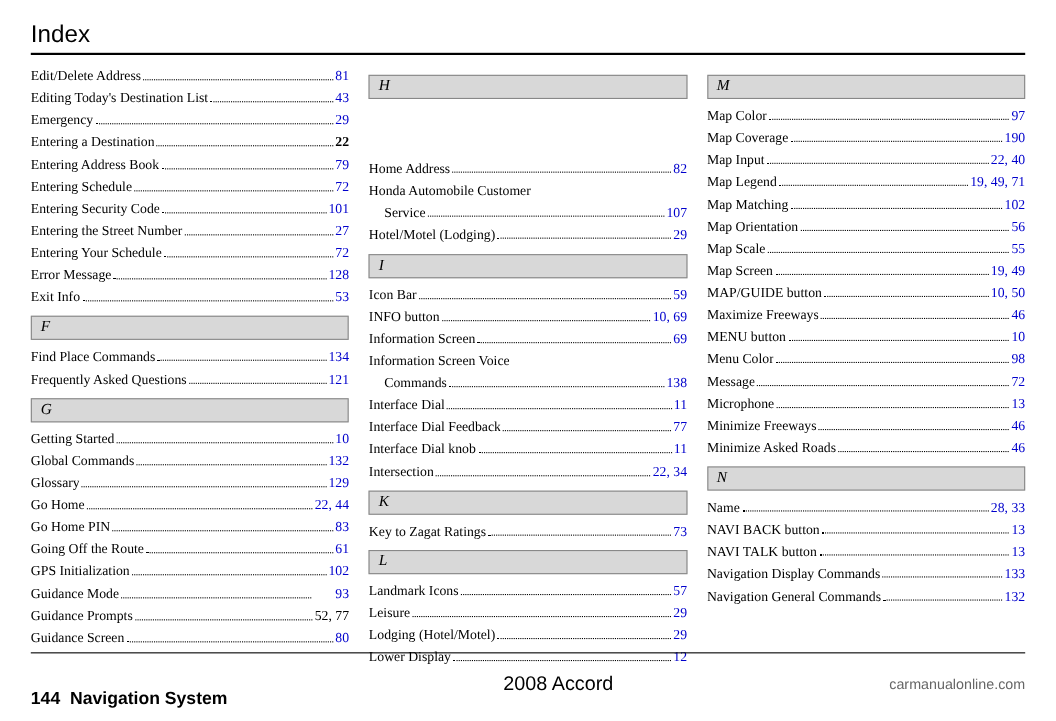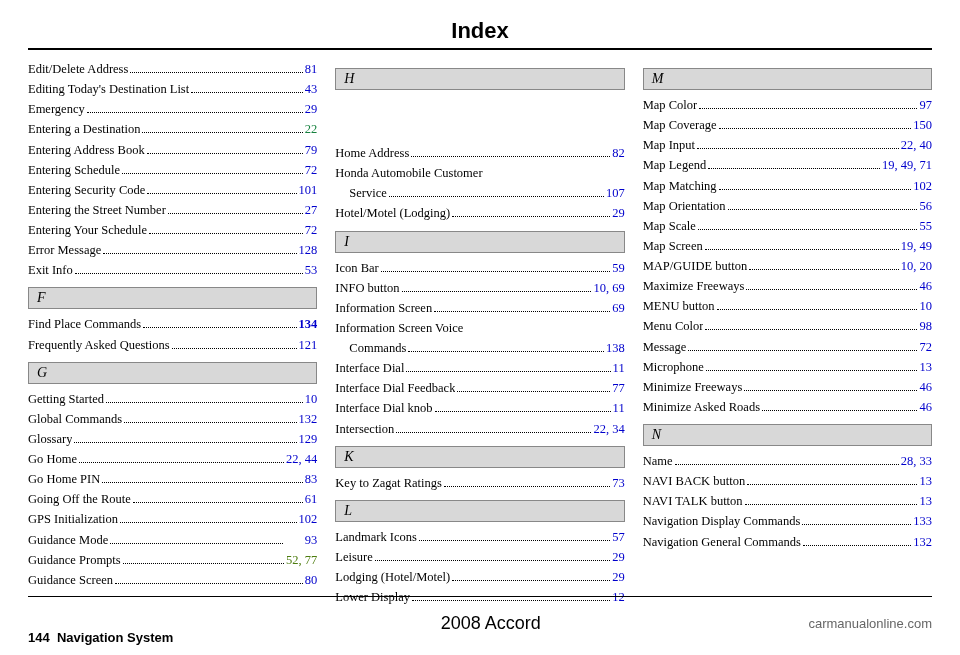--- a/index.html
+++ b/index.html
@@ -12,24 +12,23 @@
       color: #000;
       overflow: hidden;
     }
     .page {
       padding: 18px 28px 10px 28px;
       position: relative;
       height: 100%;
     }
     h1 {
       font-size: 22px;
-      font-weight: bold;
+      font-weight: normal;
       margin-bottom: 4px;
       font-family: Arial, sans-serif;
-      text-align: center;
     }
     .top-rule {
       border-top: 2px solid #000;
       margin-bottom: 10px;
     }
     .columns {
       display: flex;
       gap: 18px;
       height: calc(100% - 75px);
     }
@@ -73,21 +72,21 @@
       bottom: 10px;
       left: 28px;
       right: 28px;
       display: flex;
       justify-content: space-between;
       align-items: center;
       border-top: 1px solid #000;
       padding-top: 4px;
     }
     .footer-left {
-      font-size: 13px;
+      font-size: 16px;
       font-weight: bold;
       font-family: Arial, sans-serif;
       margin-top: 29px;
     }
     .footer-center {
       font-size: 18px;
       font-family: Arial, sans-serif;
       font-weight: normal;
     }
     .footer-right {
@@ -119,21 +118,21 @@
             <span class="entry-page" style="color: rgb(0, 0, 204);">43</span>
           </div>
           <div class="entry">
             <span class="entry-text">Emergency</span>
             <span class="entry-dots"></span>
             <span class="entry-page" style="color: rgb(0, 0, 204);">29</span>
           </div>
           <div class="entry">
             <span class="entry-text">Entering a Destination</span>
             <span class="entry-dots"></span>
-            <span class="entry-page" style="color: #15803d;">22</span>
+            <span class="entry-page" style="color: #000000; font-weight: bold;">22</span>
           </div>
           <div class="entry">
             <span class="entry-text">Entering Address Book</span>
             <span class="entry-dots"></span>
             <span class="entry-page" style="color: rgb(0, 0, 204);">79</span>
           </div>
           <div class="entry">
             <span class="entry-text">Entering Schedule</span>
             <span class="entry-dots"></span>
             <span class="entry-page" style="color: rgb(0, 0, 204);">72</span>
@@ -165,21 +164,21 @@
           </div>
         </div>
 
       <div class="section-header-box">
         <em>F</em>
       </div>
       <div id="col1-f-entries">
           <div class="entry">
             <span class="entry-text">Find Place Commands</span>
             <span class="entry-dots"></span>
-            <span class="entry-page" style="color: rgb(0, 0, 204); font-weight: bold;">134</span>
+            <span class="entry-page" style="color: rgb(0, 0, 204);">134</span>
           </div>
           <div class="entry">
             <span class="entry-text">Frequently Asked Questions</span>
             <span class="entry-dots"></span>
             <span class="entry-page" style="color: rgb(0, 0, 204);">121</span>
           </div>
         </div>
 
       <div class="section-header-box">
         <em>G</em>
@@ -221,21 +220,21 @@
             <span class="entry-page" style="color: rgb(0, 0, 204);">102</span>
           </div>
           <div class="entry">
             <span class="entry-text">Guidance Mode</span>
             <span class="entry-dots"></span>
             <span class="entry-page" style="color: rgb(0, 0, 204); margin-left: 20px;">93</span>
           </div>
           <div class="entry">
             <span class="entry-text">Guidance Prompts</span>
             <span class="entry-dots"></span>
-            <span class="entry-page" style="color: #4d7c0f;">52, 77</span>
+            <span class="entry-page" style="color: #000000;">52, 77</span>
           </div>
           <div class="entry">
             <span class="entry-text">Guidance Screen</span>
             <span class="entry-dots"></span>
             <span class="entry-page" style="color: rgb(0, 0, 204);">80</span>
           </div>
         </div>
     </div>
 
     <div class="col">
@@ -358,21 +357,21 @@
       </div>
       <div id="col3-m-entries">
           <div class="entry">
             <span class="entry-text">Map Color</span>
             <span class="entry-dots"></span>
             <span class="entry-page" style="color: rgb(0, 0, 204);">97</span>
           </div>
           <div class="entry">
             <span class="entry-text">Map Coverage</span>
             <span class="entry-dots"></span>
-            <span class="entry-page" style="color: rgb(0, 0, 204);">150</span>
+            <span class="entry-page" style="color: rgb(0, 0, 204);">190</span>
           </div>
           <div class="entry">
             <span class="entry-text">Map Input</span>
             <span class="entry-dots"></span>
             <span class="entry-page" style="color: rgb(0, 0, 204);">22, 40</span>
           </div>
           <div class="entry">
             <span class="entry-text">Map Legend</span>
             <span class="entry-dots"></span>
             <span class="entry-page" style="color: rgb(0, 0, 204);">19, 49, 71</span>
@@ -393,21 +392,21 @@
             <span class="entry-page" style="color: rgb(0, 0, 204);">55</span>
           </div>
           <div class="entry">
             <span class="entry-text">Map Screen</span>
             <span class="entry-dots"></span>
             <span class="entry-page" style="color: rgb(0, 0, 204);">19, 49</span>
           </div>
           <div class="entry">
             <span class="entry-text">MAP/GUIDE button</span>
             <span class="entry-dots"></span>
-            <span class="entry-page" style="color: rgb(0, 0, 204);">10, 20</span>
+            <span class="entry-page" style="color: rgb(0, 0, 204);">10, 50</span>
           </div>
           <div class="entry">
             <span class="entry-text">Maximize Freeways</span>
             <span class="entry-dots"></span>
             <span class="entry-page" style="color: rgb(0, 0, 204);">46</span>
           </div>
           <div class="entry">
             <span class="entry-text">MENU button</span>
             <span class="entry-dots"></span>
             <span class="entry-page" style="color: rgb(0, 0, 204);">10</span>

